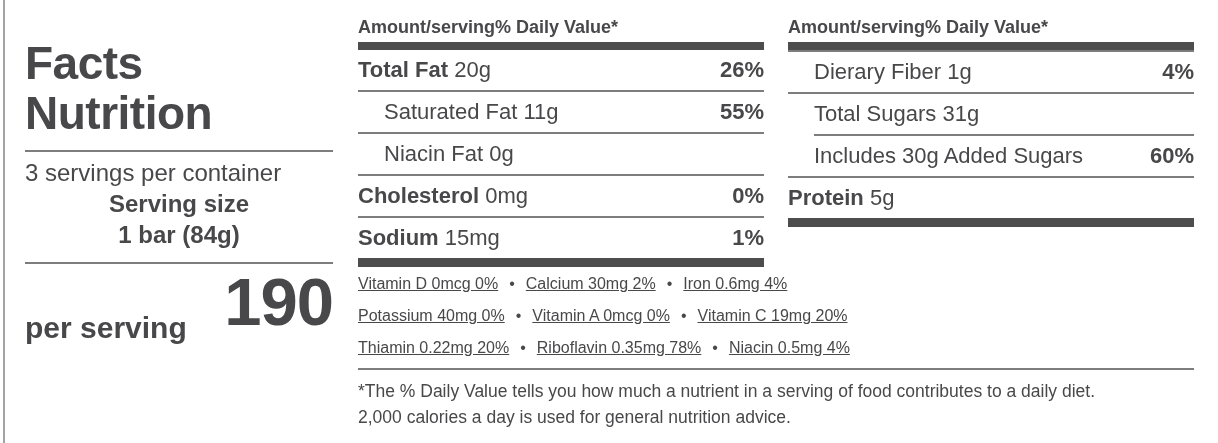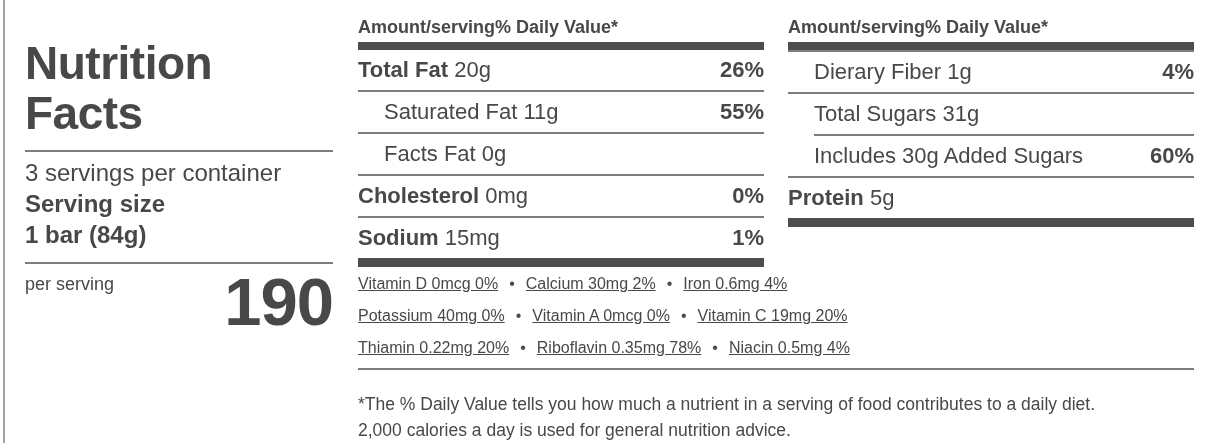--- a/index.html
+++ b/index.html
@@ -8,24 +8,24 @@
     font-family:"Liberation Sans", sans-serif; color:#48484a; overflow:hidden;
   }
   .edge-line { position:absolute; left:3px; top:0; width:2px; height:443px; background:#a3a3a3; }
 
   
   .left-panel { position:absolute; left:25px; top:38px; width:308px; }
   .nf-title { margin:0; font-weight:bold; font-size:46px; line-height:50px; letter-spacing:-0.5px; }
   .nf-title span { display:block; }
   .hrL { height:2px; background:#7d7d7d; margin-top:12px; }
   .serv-block { margin-top:5px; font-size:24px; line-height:31px; }
-  .serv-bold { font-weight:bold; }
+  .serv-bold { font-weight:bold;text-align:center; }
   .cal-row { display:flex; justify-content:space-between; align-items:flex-start; margin-top:7px; }
   .cal-label { font-size:31px; font-weight:bold; line-height:36px; }
-  .cal-sub { font-size:18px; font-weight:normal; line-height:26px; }
+  .cal-sub { font-size:30px; font-weight:bold; line-height:26px;margin-top:44px; }
   .cal-value { font-size:67px; font-weight:bold; line-height:62px; letter-spacing:-1px; }
 
   
   .col { position:absolute; top:16px; width:406px; }
   .col-mid { left:358px; }
   .col-right { left:788px; }
   .col-header { display:flex; justify-content:flex-start; font-size:18px; font-weight:bold; line-height:22px; }
   .tbar { height:8px; background:#4d4d4d; margin-top:4px; }
   .tbar-bottom { height:9px; background:#4d4d4d; }
   .nrow { height:40px; display:flex; align-items:center; justify-content:space-between; font-size:22px; }
@@ -34,32 +34,32 @@
   .hr.indent { margin-left:26px; }
   .bold { font-weight:bold; }
   .dv { font-weight:bold; }
 
   
   .bottom { position:absolute; left:358px; top:266px; width:836px; }
   .vits { font-size:16px; line-height:32px; padding-top:2px;text-decoration:underline; }
   .vit-line { white-space:nowrap; }
   .bullet { display:inline-block; margin:0 11px; }
   .hrB { height:2px; background:#7d7d7d; margin-top:4px; }
-  .foot { font-size:17.5px; line-height:26px; margin-top:21px; }
+  .foot { font-size:17.5px; line-height:26px; margin-top:8px; }
 </style>
 </head>
 <body>
 
 <div class="sheet">
   <div class="edge-line"></div>
 
   <div class="left-panel">
     <h1 class="nf-title">
+      <span>Facts</span>
       <span>Nutrition</span>
-      <span>Facts</span>
     </h1>
     <div class="hrL"></div>
     <div class="serv-block">
       <div>3 servings per container</div>
       <div class="serv-bold">Serving size</div>
       <div class="serv-bold">1 bar (84g)</div>
     </div>
     <div class="hrL"></div>
     <div class="cal-row">
       <div>
@@ -82,21 +82,21 @@
     </div>
     <div class="hr"></div>
 
     <div class="nrow">
       <span class="indent1"><span>Saturated Fat</span> <span>11g</span></span>
       <span class="dv">55%</span>
     </div>
     <div class="hr"></div>
 
     <div class="nrow">
-      <span class="indent1"><span>Facts Fat</span> <span>0g</span></span>
+      <span class="indent1"><span>Niacin Fat</span> <span>0g</span></span>
       <span class="dv"></span>
     </div>
     <div class="hr"></div>
 
     <div class="nrow">
       <span><span class="bold">Cholesterol</span> <span>0mg</span></span>
       <span class="dv">0%</span>
     </div>
     <div class="hr"></div>
 

